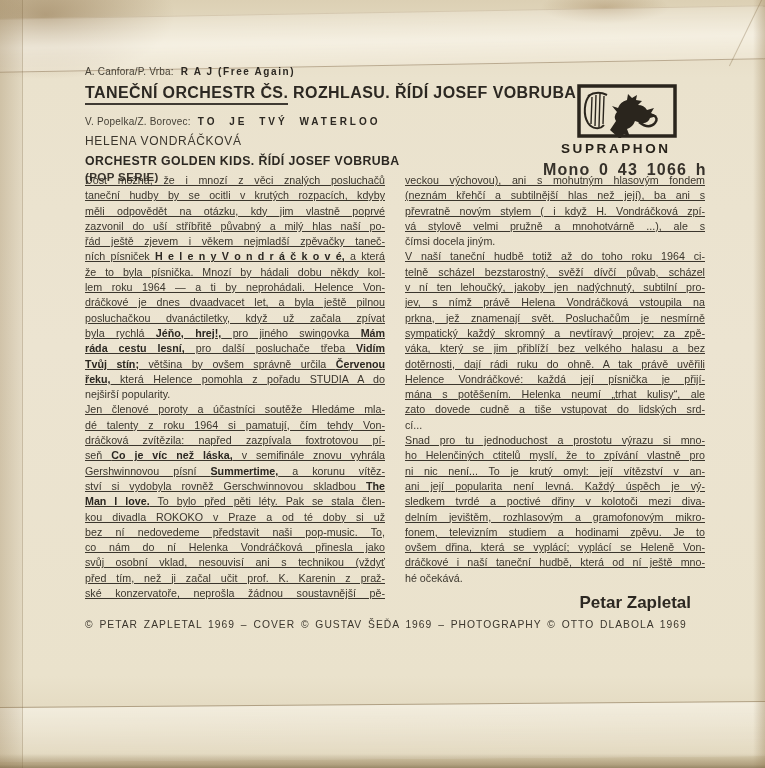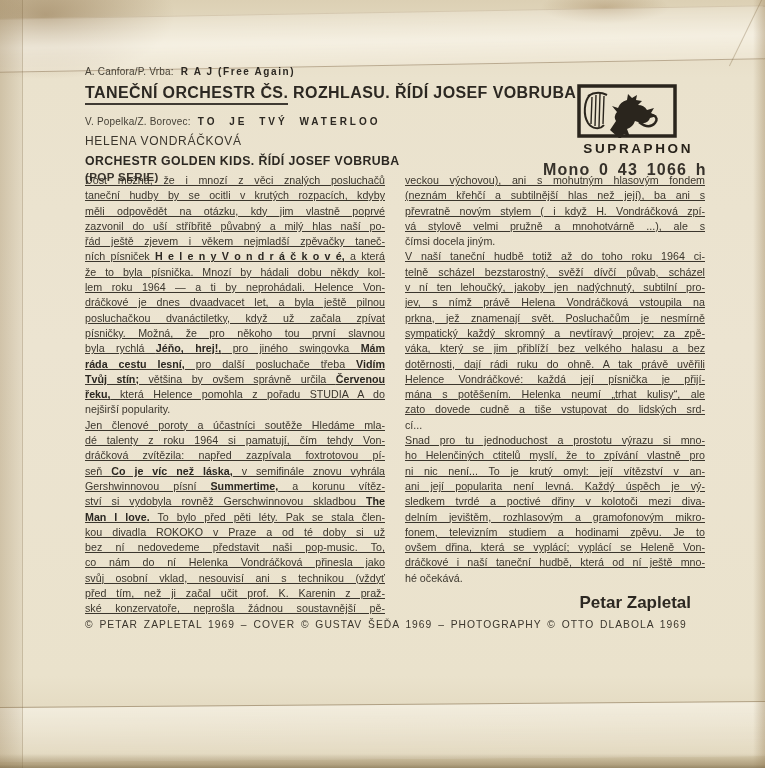--- a/index.html
+++ b/index.html
@@ -47,21 +47,21 @@
   .col{width:305px;font-size:10.7px;line-height:15.3px;color:#3b362d;}
   .ln{height:15.3px;overflow:hidden;}
   .ln.j{text-align:justify;text-decoration:underline;}
   .ln.j::after{content:"";display:inline-block;width:100%;}
   .col .b{font-weight:bold;color:#2b2721;}
   .sig{font-weight:bold;text-align:right;padding-right:14px;margin-top:9px;font-size:17px;color:#2c2822;}
 
   .series{position:absolute;left:0;top:-2px;font-weight:bold;font-size:11.5px;letter-spacing:.4px;color:rgba(42,38,31,.92);}
   .catalog{position:absolute;left:543px;top:161px;font-weight:bold;font-size:16px;letter-spacing:1.2px;word-spacing:3px;color:rgba(38,34,28,.92);}
 
-  .logo{position:absolute;left:561px;top:84px;width:132px;text-align:right;}
+  .logo{position:absolute;left:561px;top:84px;width:132px;text-align:left;}
   .logo svg{display:block;margin:0 auto;}
   .logoname{font-weight:bold;font-size:13.5px;letter-spacing:2.6px;color:#27221a;margin-top:3px;}
 
   .footer{position:absolute;left:85px;top:619px;font-size:10.3px;letter-spacing:1px;word-spacing:2px;color:#3b362d;white-space:nowrap;}
 </style>
 </head>
 <body>
 
 <div class="sleeve">
 
@@ -113,21 +113,20 @@
           <div class="ln j"><span>Dost možná, že i mnozí z věci znalých posluchačů</span></div>
           <div class="ln j"><span>taneční hudby by se ocitli v krutých rozpacích, kdyby</span></div>
           <div class="ln j"><span>měli odpovědět na otázku, kdy jim vlastně poprvé</span></div>
           <div class="ln j"><span>zazvonil do uší stříbřitě půvabný a milý hlas naší po-</span></div>
           <div class="ln j"><span>řád ještě zjevem i věkem nejmladší zpěvačky taneč-</span></div>
           <div class="ln j"><span>ních písniček </span><span class="b">H e l e n y  V o n d r á č k o v é,</span><span> a která</span></div>
           <div class="ln j"><span>že to byla písnička. Mnozí by hádali dobu někdy kol-</span></div>
           <div class="ln j"><span>lem roku 1964 — a ti by neprohádali. Helence Von-</span></div>
           <div class="ln j"><span>dráčkové je dnes dvaadvacet let, a byla ještě pilnou</span></div>
           <div class="ln j"><span>posluchačkou dvanáctiletky, když už začala zpívat</span></div>
-          <div class="ln j"><span>písničky. Možná, že pro někoho tou první slavnou</span></div>
           <div class="ln j"><span>byla rychlá </span><span class="b">Jéňo, hrej!,</span><span> pro jiného swingovka </span><span class="b">Mám</span></div>
           <div class="ln j"><span class="b">ráda cestu lesní,</span><span> pro další posluchače třeba </span><span class="b">Vidím</span></div>
           <div class="ln j"><span class="b">Tvůj stín;</span><span> většina by ovšem správně určila </span><span class="b">Červenou</span></div>
           <div class="ln j"><span class="b">řeku,</span><span> která Helence pomohla z pořadu STUDIA A do</span></div>
           <div class="ln"><span>nejširší popularity.</span></div>
           <div class="ln j"><span>Jen členové poroty a účastníci soutěže Hledáme mla-</span></div>
           <div class="ln j"><span>dé talenty z roku 1964 si pamatují, čím tehdy Von-</span></div>
           <div class="ln j"><span>dráčková zvítězila: napřed zazpívala foxtrotovou pí-</span></div>
           <div class="ln j"><span>seň </span><span class="b">Co je víc než láska,</span><span> v semifinále znovu vyhrála</span></div>
           <div class="ln j"><span>Gershwinnovou písní </span><span class="b">Summertime,</span><span> a korunu vítěz-</span></div>

